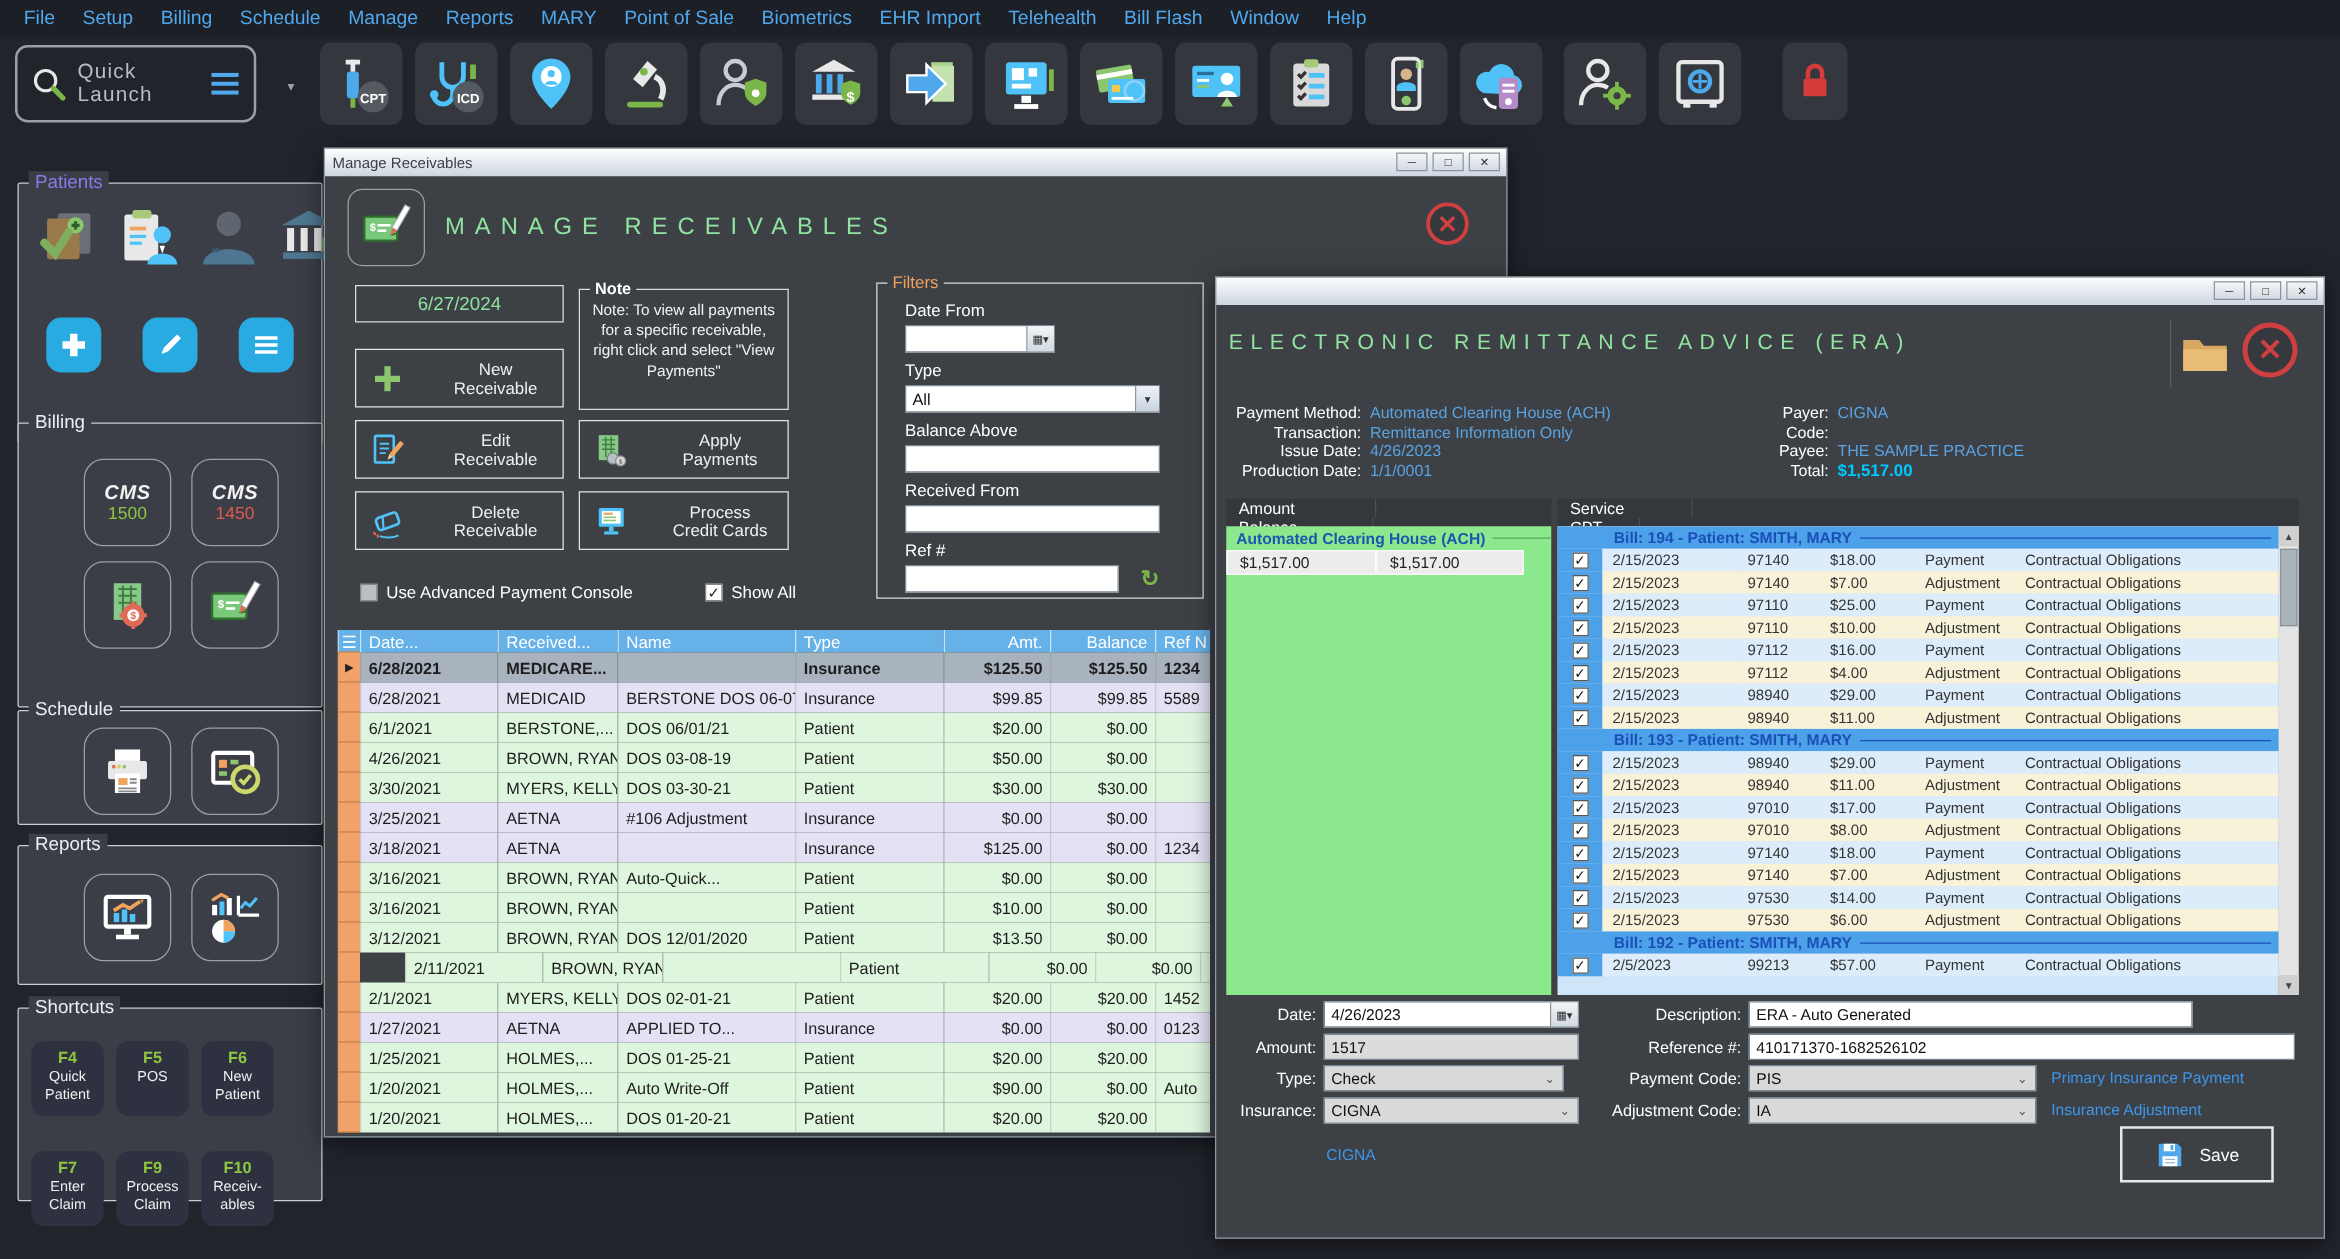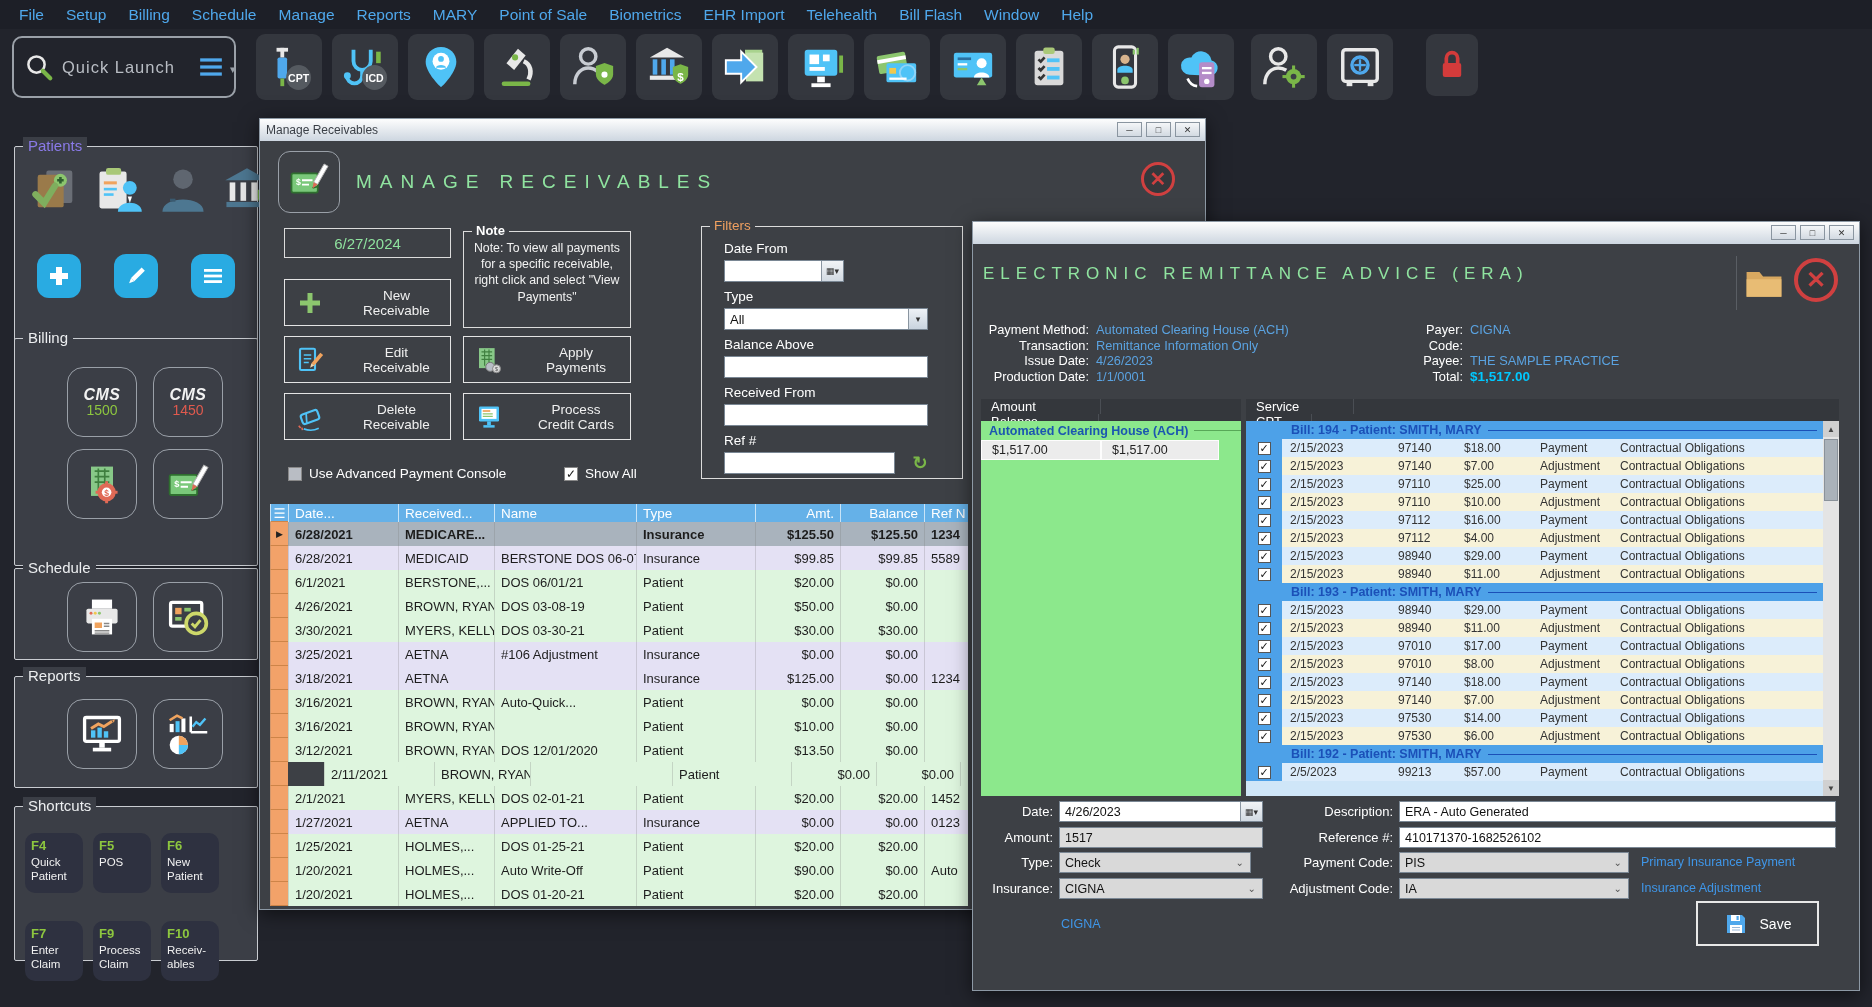--- a/index.html
+++ b/index.html
@@ -5,21 +5,21 @@
   * { margin:0; padding:0; box-sizing:border-box; }
   html,body { width:1872px; height:1007px; }
   body { position:relative; background:#22242c; font-family:"Liberation Sans", sans-serif; overflow:hidden; color:#e8e8e8; }
 
   
   .menubar { position:absolute; left:0; top:0; width:1872px; height:29px; background:#1d1f27; display:flex; align-items:center; padding-left:8px; }
   .menu-item { color:#4fa8ec; font-size:15.5px; padding:0 11px; line-height:29px; cursor:default; }
 
   
   .toolbar { position:absolute; left:0; top:31px; width:1872px; height:82px; }
-  .quick-launch { position:absolute; left:12px; top:5px; width:224px; height:62px; border:2px solid #9aa0a8; border-radius:10px; display:flex; align-items:center; padding:0 10px; gap:8px; }
+  .quick-launch { position:absolute; left:12px; top:5px; width:193px; height:62px; border:2px solid #9aa0a8; border-radius:10px; display:flex; align-items:center; padding:0 10px; gap:8px; }
   .ql-label { color:#b9bdc4; font-size:16.5px; letter-spacing:1px; flex:1; }
   .ic { display:inline-block; line-height:0; }
   .ic svg { width:100%; height:100%; }
   .ql-search { width:30px; height:30px; }
   .ql-menu { width:26px; height:22px; }
   .ql-caret { position:absolute; left:230px; top:32px; color:#9aa0a8; font-size:11px; }
   .tiles { position:absolute; left:256px; top:3px; display:flex; align-items:flex-start; }
   .tile-group { display:flex; gap:10px; }
   .tile-group + .tile-group { margin-left:17px; }
   .tile { width:66px; height:66px; background:#34373e; border-radius:9px; display:flex; align-items:center; justify-content:center; cursor:pointer; }
@@ -479,21 +479,21 @@
             <rect x="8.4" y="3.5" width="2.2" height="7.5" fill="#fff"></rect>
             <path d="M2,4.5 l4,-2.5 3,1.5" fill="none" stroke="#f0a35e" stroke-width="1.4"></path>
             <path d="M13.5,11 V2.5 M13.5,11 h9" stroke="#fff" stroke-width="1.4"></path>
             <path d="M14.5,8 l2,-2.5 2,1.5 3,-3.5" fill="none" stroke="#4fc3f7" stroke-width="1.3"></path>
             <circle cx="7" cy="18" r="5" fill="#fff"></circle>
             <path d="M7,18 L7,13 a5,5 0 0 1 5,5 z" fill="#f0a35e"></path>
             <path d="M7,18 L12,18 a5,5 0 0 1 -5,5 z" fill="#4fc3f7"></path>
           </svg></span>
     </div>
   </div>
-  <div class="gbox" style="top:666px;height:155px;">
+  <div class="gbox" style="top:666px;height:155px;text-align:center;">
     <span class="legend">Shortcuts</span>
     <div id="shortcuts-grid">
         <div class="sc-btn" style="left: 10px; top: 26px;">
           <div class="sc-key">F4</div>
           <div class="sc-label">Quick Patient</div>
         </div>
         <div class="sc-btn" style="left: 78px; top: 26px;">
           <div class="sc-key">F5</div>
           <div class="sc-label">POS</div>
         </div>
@@ -1076,21 +1076,21 @@
     <span>Check</span>
     <span class="sel-arrow">⌄</span>
   </div>
   <span class="era-form-label" style="left:0;top:659px;width:80px;">Insurance:</span>
   <div class="era-field era-select" style="left:86px;top:656px;width:204px;">
     <span>CIGNA</span>
     <span class="sel-arrow">⌄</span>
   </div>
 
   <span class="era-form-label" style="left:296px;top:582px;width:124px;">Description:</span>
-  <div class="era-field" style="left:426px;top:579px;width:437px;">
+  <div class="era-field" style="left:426px;top:579px;width:355px;">
     <span>ERA - Auto Generated</span>
   </div>
   <span class="era-form-label" style="left:296px;top:608px;width:124px;">Reference #:</span>
   <div class="era-field" style="left:426px;top:605px;width:437px;">
     <span>410171370-1682526102</span>
   </div>
   <span class="era-form-label" style="left:296px;top:633px;width:124px;">Payment Code:</span>
   <div class="era-field era-select" style="left:426px;top:630px;width:230px;">
     <span>PIS</span>
     <span class="sel-arrow">⌄</span>

